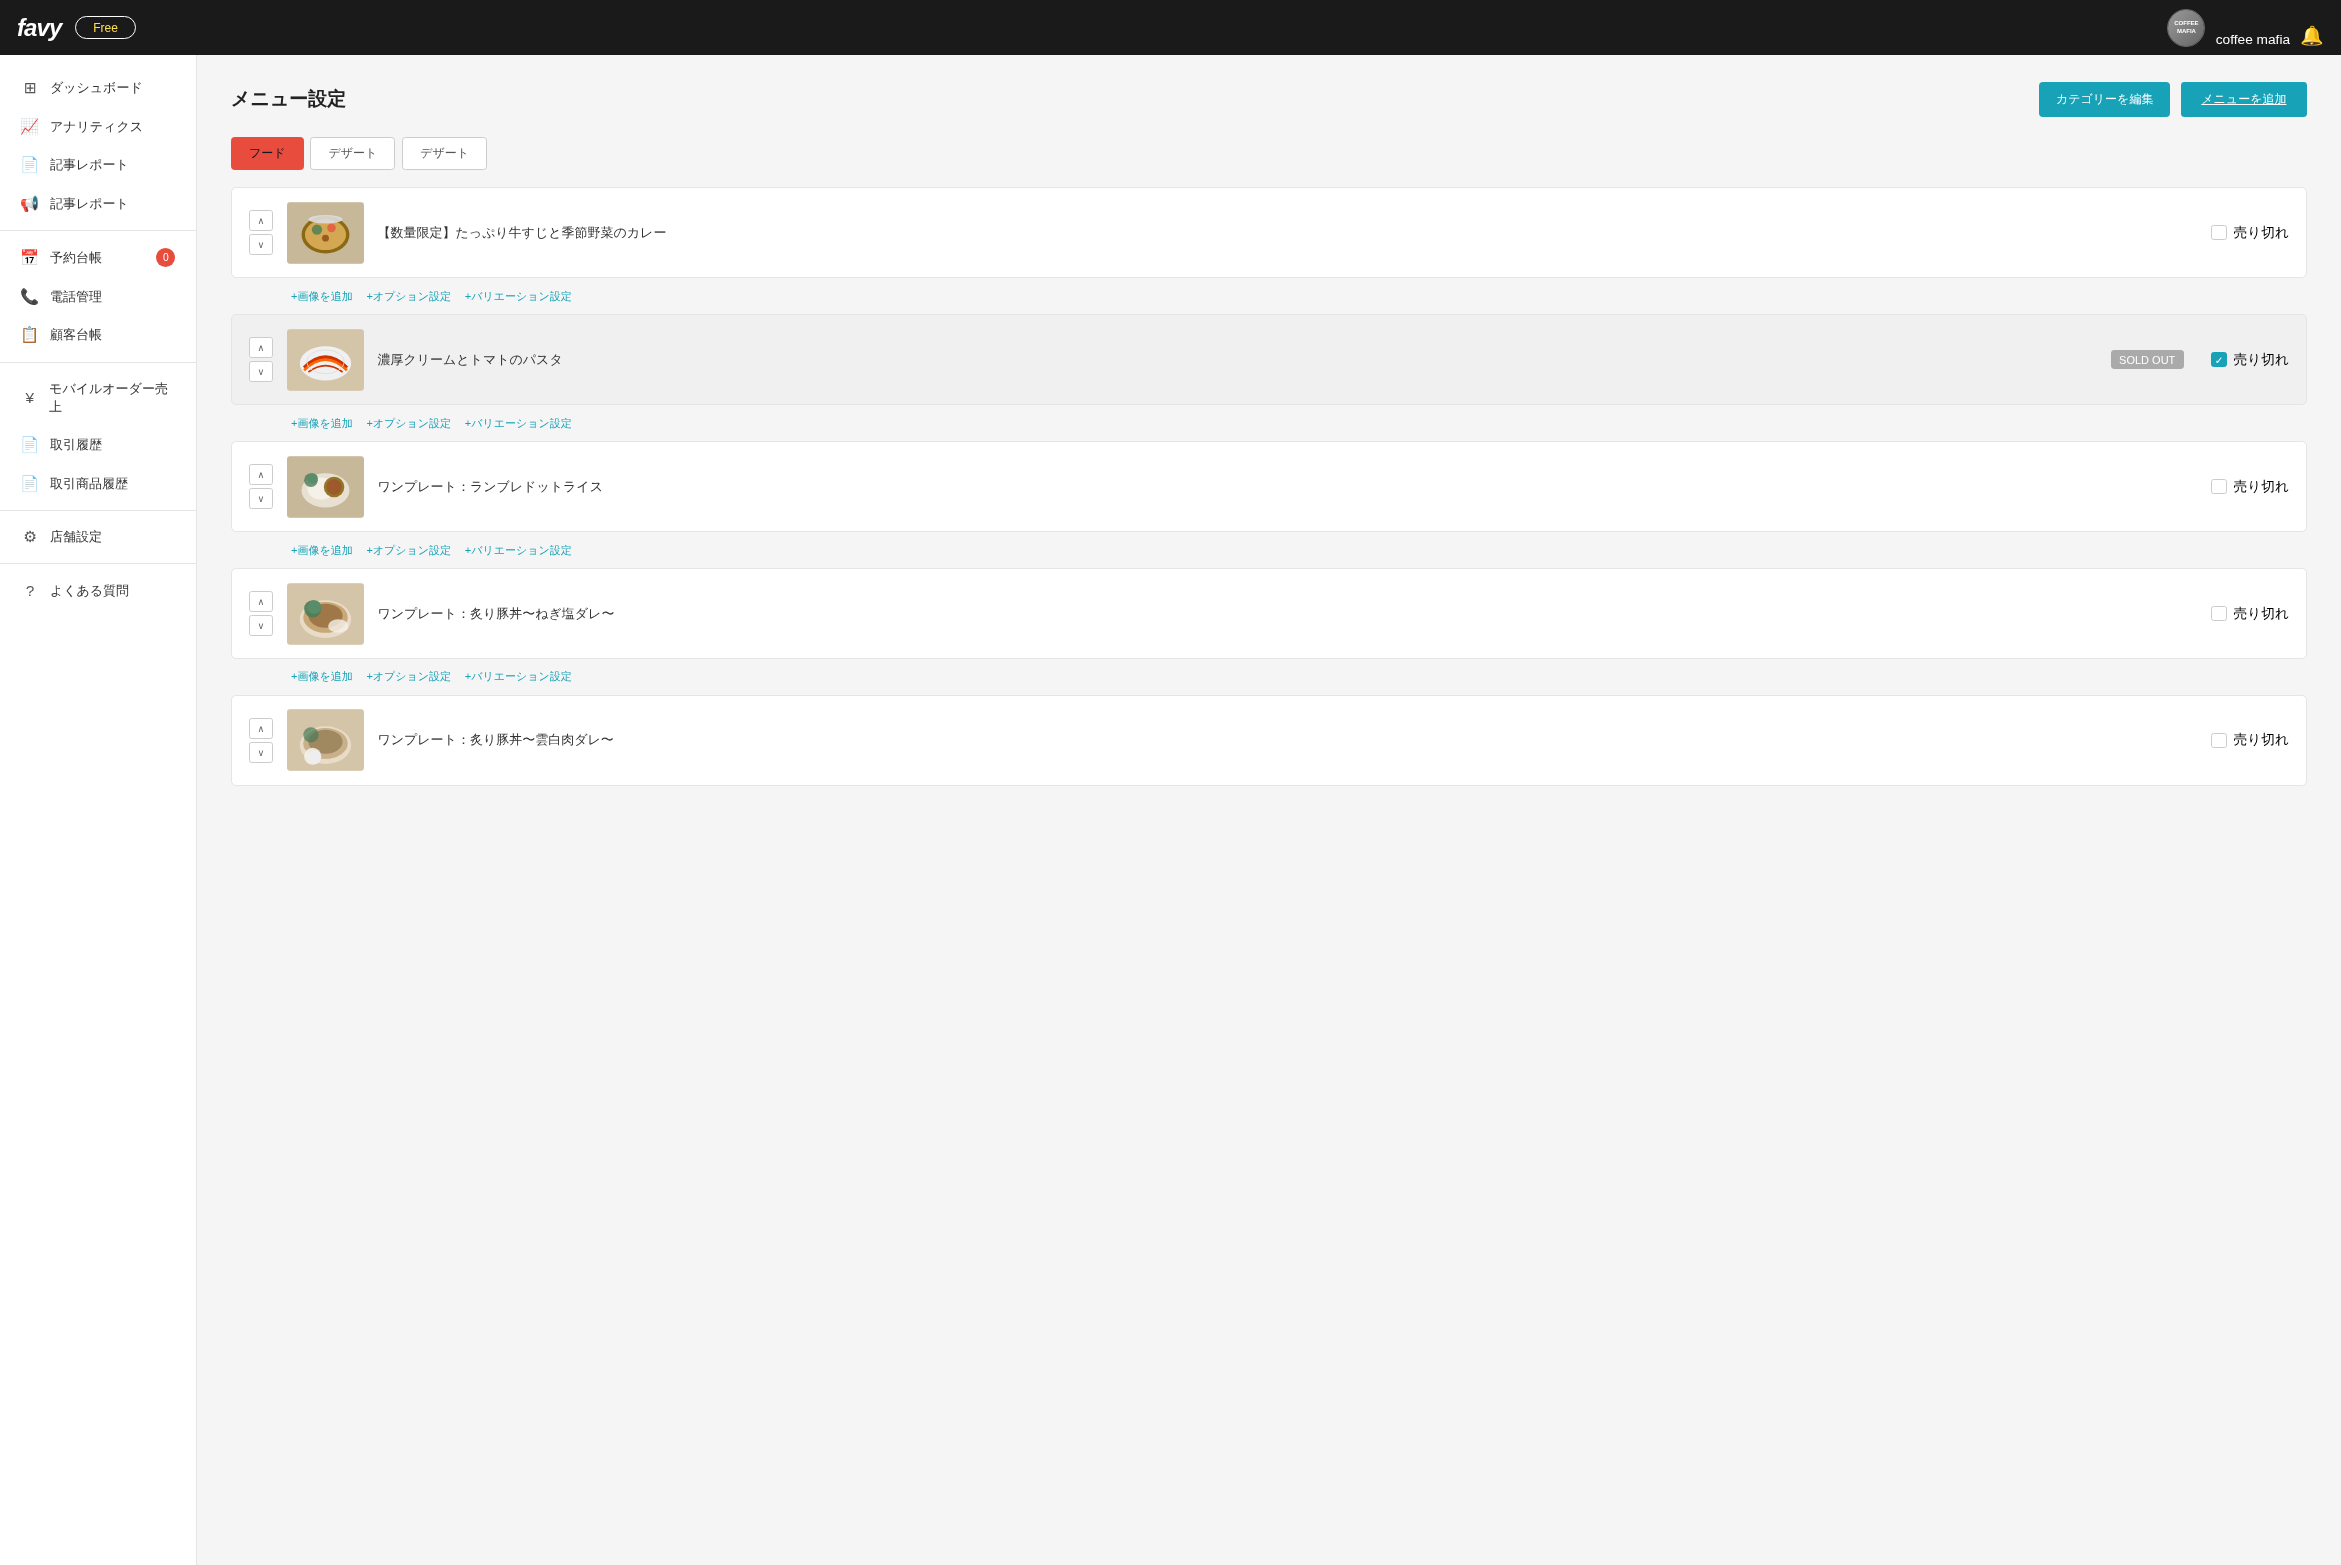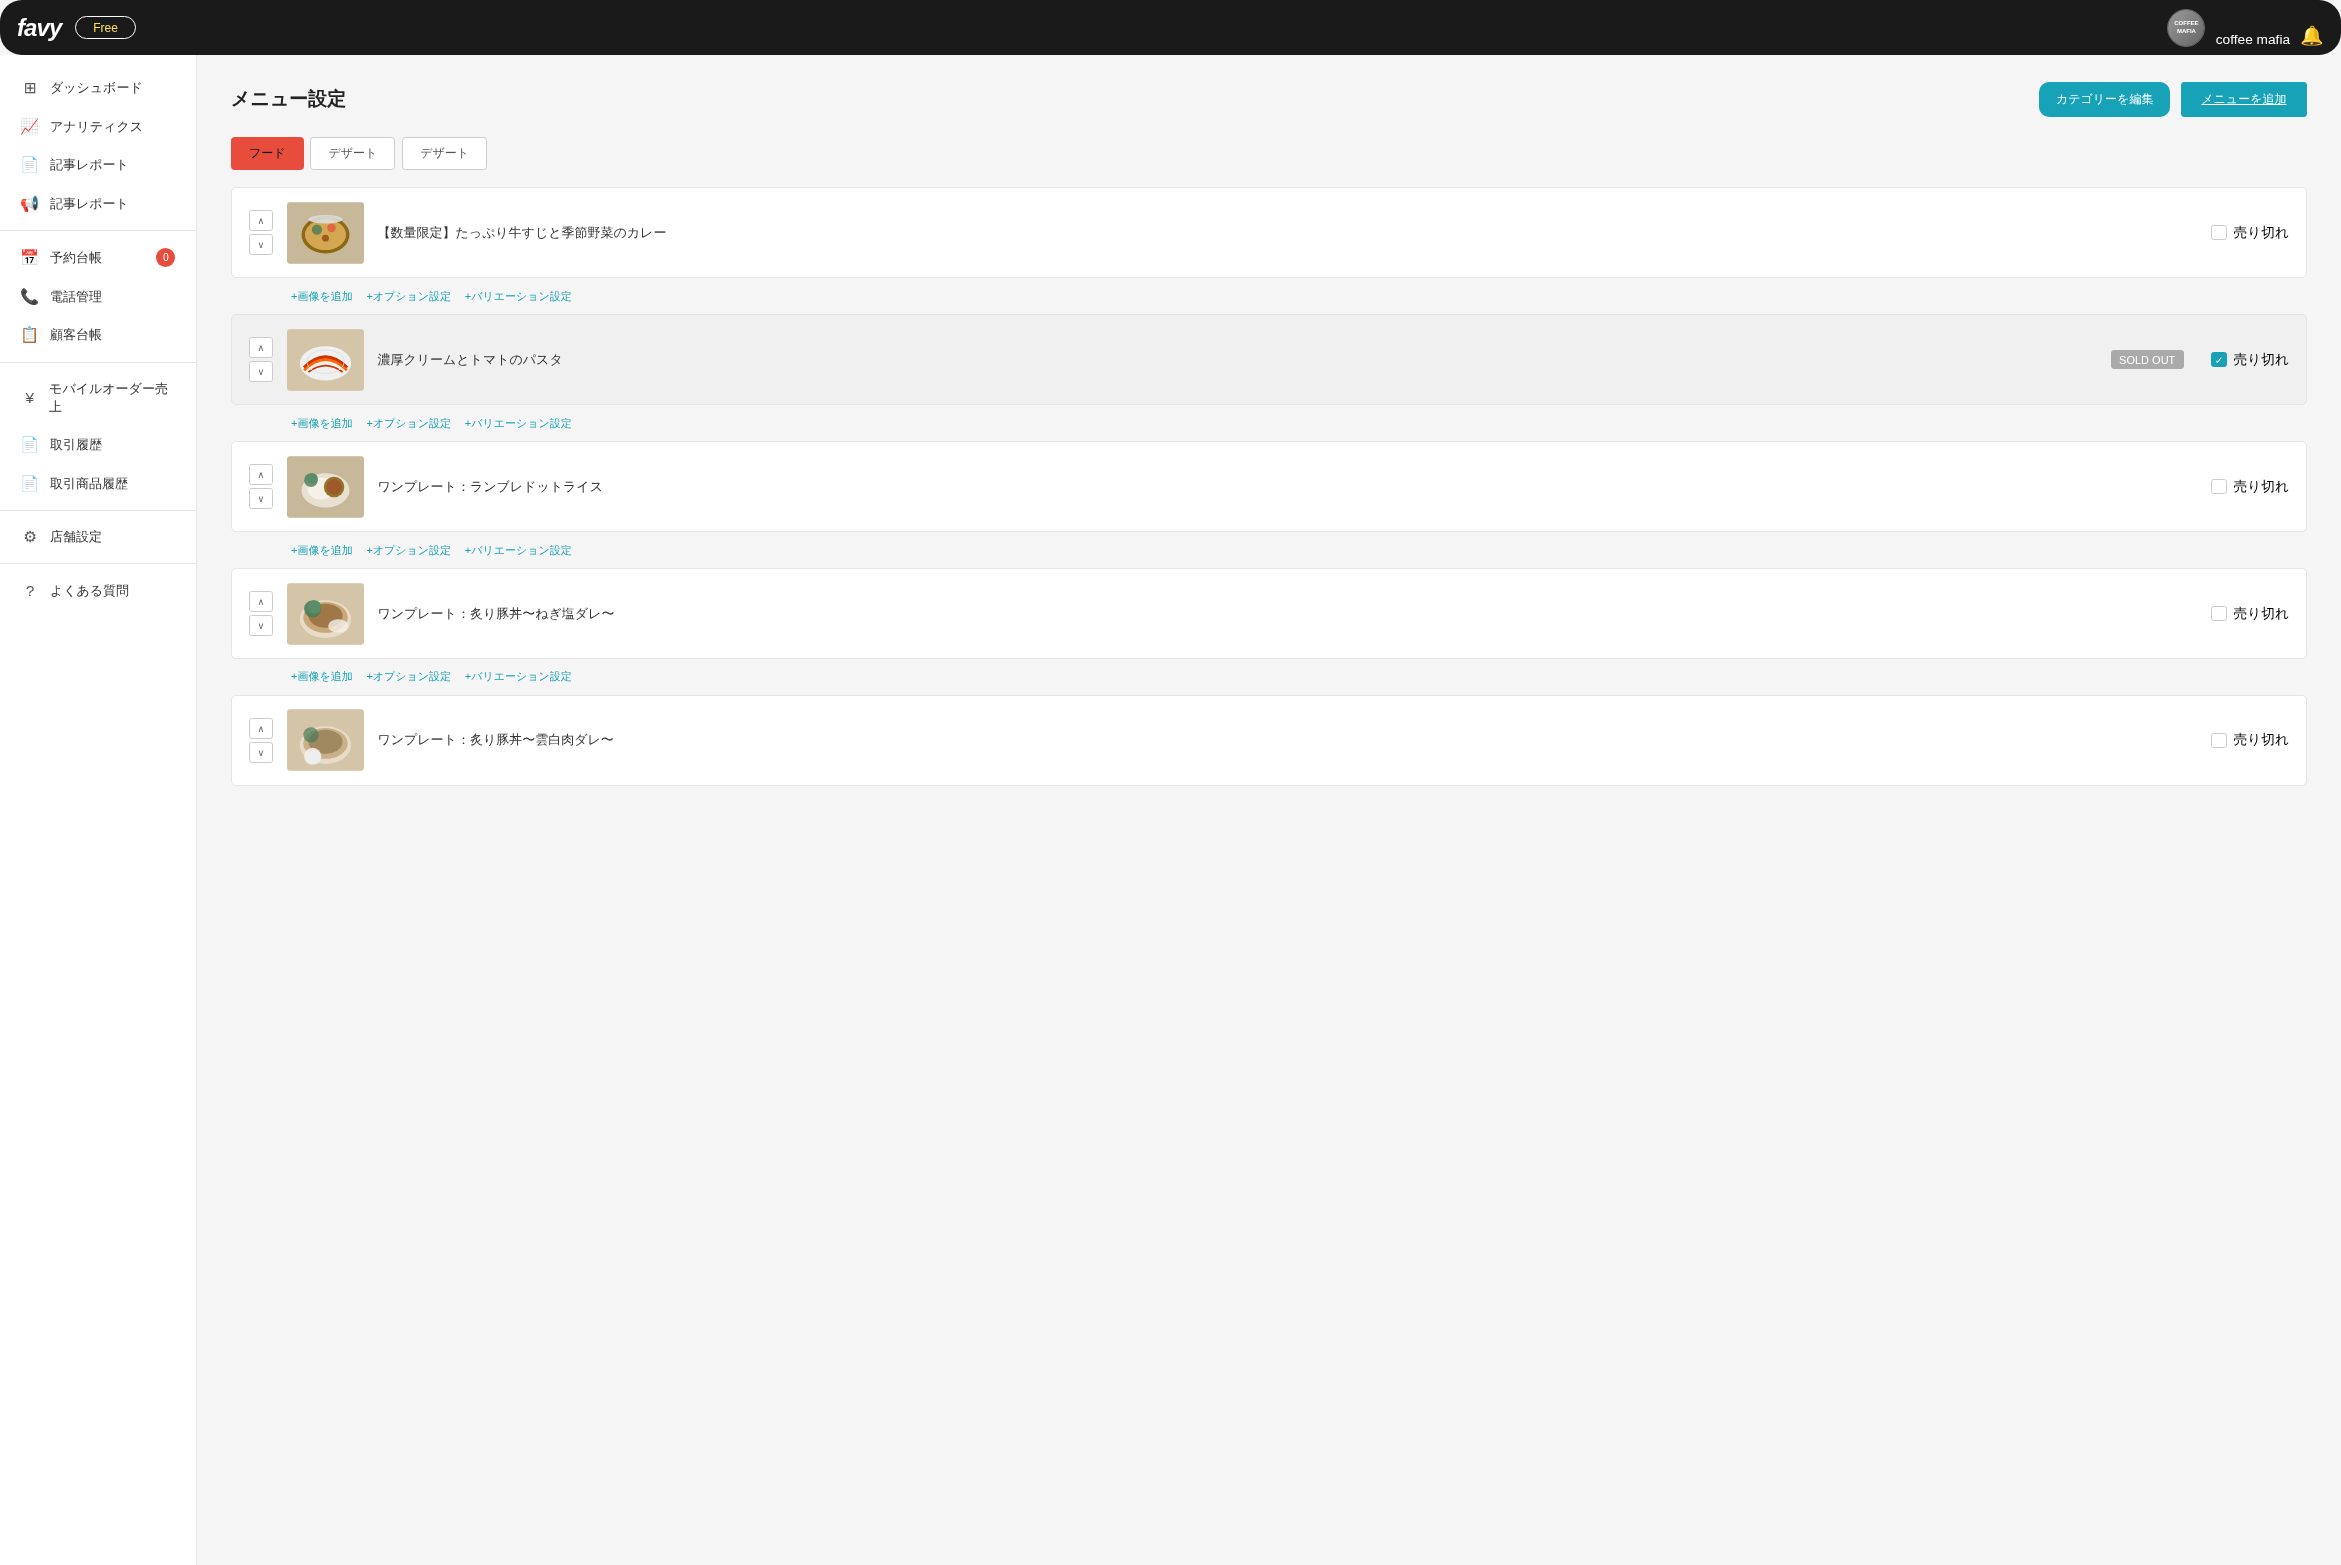--- a/index.html
+++ b/index.html
@@ -7,21 +7,20 @@
 
     
     .header {
       background: #1a1a1a;
       height: 55px;
       display: flex;
       align-items: center;
       justify-content: space-between;
       padding: 0 17px;
       flex-shrink: 0;
-      border-radius: 22px;
     }
     .header-left { display: flex; align-items: center; gap: 13.7px; }
     .logo { color: white; font-size: 24px; font-weight: bold; font-style: italic; letter-spacing: -0.9px; }
     .free-badge {
       border: 1.3px solid white;
       color: #fde047;
       padding: 3.4px 17px;
       border-radius: 17px;
       font-size: 12px;
     }
@@ -93,21 +92,21 @@
       font-size: 19px;
       font-weight: bold;
       color: #222;
     }
     .header-buttons { display: flex; gap: 10.3px; }
     .btn-edit-category {
       background: #17a2b8;
       color: white;
       border: none;
       padding: 8.6px 17px;
-      border-radius: 10px;
+      border-radius: 4px;
       font-size: 12px;
       cursor: pointer;
       font-weight: 500;
     }
     .btn-add-menu {
       background: #17a2b8;
       color: white;
       border: none;
       padding: 8.6px 20.6px;
       border-radius: 3.4px;

